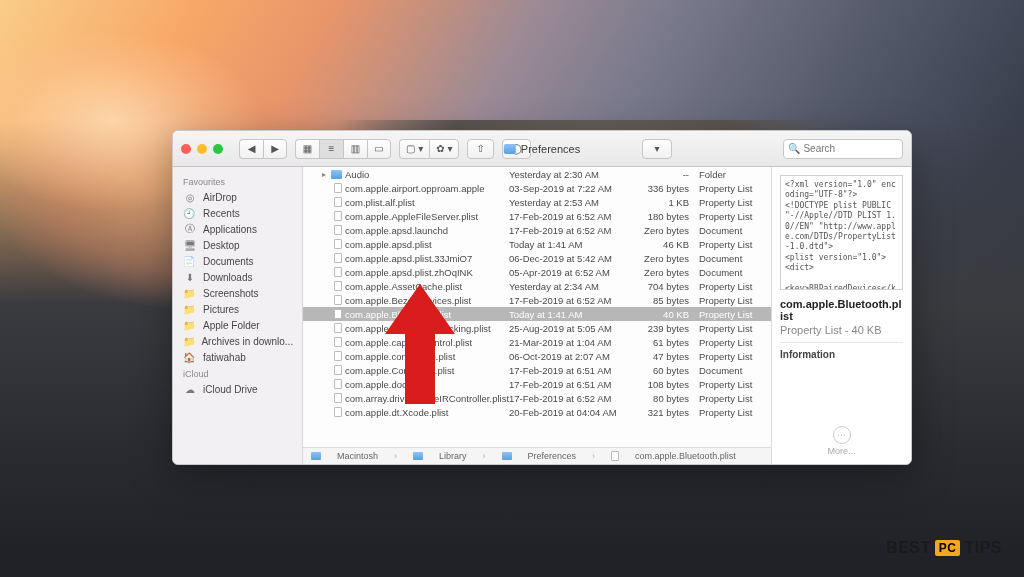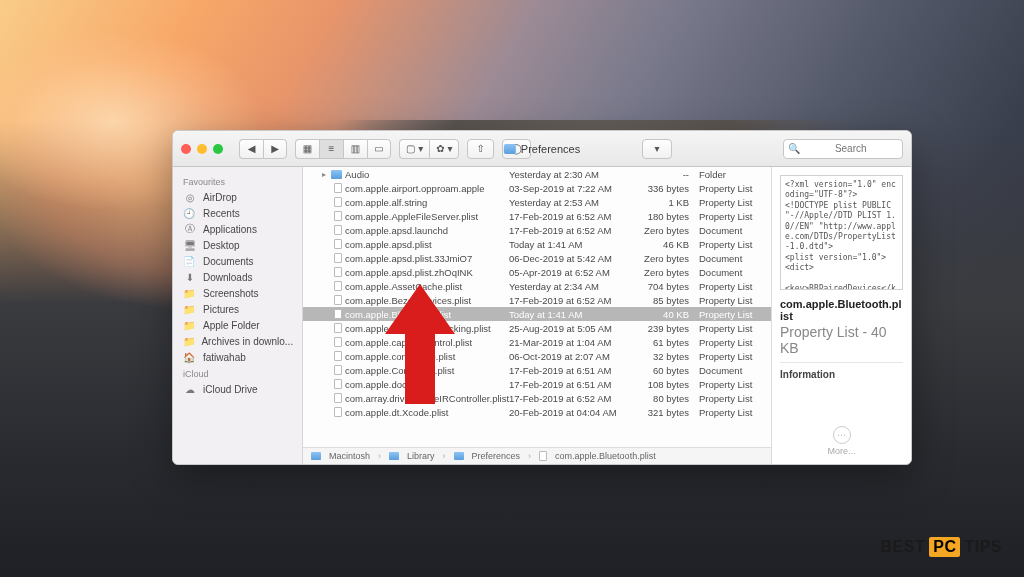--- a/index.html
+++ b/index.html
@@ -21,21 +21,21 @@
   position: absolute; left: 0; top: 0; width: 55%; height: 60%;
   background:
     radial-gradient(ellipse 200px 120px at 20% 35%, rgba(255,230,190,.75) 0%, rgba(255,200,150,.35) 50%, rgba(0,0,0,0) 75%),
     radial-gradient(ellipse 260px 150px at 35% 55%, rgba(250,190,130,.6) 0%, rgba(230,150,110,.35) 55%, rgba(0,0,0,0) 80%);
 }
 .watermark {
   position: absolute; right: 22px; bottom: 20px;
   font-weight: 700; font-size: 16px; color: #1a1a1a; letter-spacing: .5px;
   display: flex; align-items: center; gap: 4px;
 }
-.watermark .pc { background: #f5a623; color:#000; padding: 1px 4px; border-radius: 2px; font-size: 16px; }
+.watermark .pc { background: #f5a623; color:#000; padding: 1px 4px; border-radius: 2px; font-size: 12px; }
 
 
 .finder {
   position: absolute; left: 172px; top: 130px;
   width: 740px; height: 335px;
   background: #fdfdfd;
   border: 1px solid #c9c9c9;
   border-radius: 6px;
   box-shadow: 0 12px 40px rgba(0,0,0,.35);
   display: flex; flex-direction: column;
@@ -66,21 +66,21 @@
 .tb-seg button:first-child { border-radius: 4px 0 0 4px; }
 .tb-seg button:last-child { border-radius: 0 4px 4px 0; border-right: 1px solid #c6c6c6; }
 .tb-seg button.active { background: #dedede; }
 .tb-btn { border-radius: 4px; margin-left: 8px; padding: 0 8px; }
 .win-title { position: absolute; left: 50%; transform: translateX(-50%); font-size: 11px; color: #3a3a3a; display: flex; align-items: center; gap: 5px;}
 .win-title .fold { width: 12px; height: 10px; background: linear-gradient(#8cc3f5,#5a9fdd); border-radius: 2px; }
 .search {
   margin-left: auto; height: 20px; width: 120px; border: 1px solid #c6c6c6;
   border-radius: 4px; background: #fff; display: flex; align-items: center; padding: 0 4px;
 }
-.search input { border: none; outline: none; width: 100%; font-size: 10px; color:#777;text-align:center; }
+.search input { border: none; outline: none; width: 100%; font-size: 10px; color:#777; }
 
 .body { flex: 1; display: flex; min-height: 0; }
 .sidebar {
   width: 130px; background: #f2f0f2; border-right: 1px solid #d6d6d6;
   padding: 6px 0; overflow: hidden; font-size: 10px;
 }
 .sb-head { color: #8a8a8a; font-size: 9px; padding: 4px 10px 2px; }
 .sb-item { display: flex; align-items: center; gap: 6px; padding: 2px 10px; color: #474747; white-space: nowrap; overflow: hidden; text-overflow: ellipsis;}
 .sb-item .ic { width: 14px; height: 12px; display: inline-flex; align-items: center; justify-content: center; color:#7a7a7a; }
 .main { flex: 1; display: flex; flex-direction: column; min-width: 0; }
@@ -102,26 +102,26 @@
 .row.sel { background: #b7b7b7; color: #fff; }
 .row .fi { width: 10px; height: 10px; display:inline-flex; align-items:center; justify-content:center; }
 .row .fi.doc { width:8px; height:10px; background:#fff; border:1px solid #bbb; border-radius:1px; }
 .row .fi.fold { width:11px; height:9px; background:linear-gradient(#8cc3f5,#5a9fdd); border-radius:1px; }
 .preview {
   width: 140px; border-left: 1px solid #dcdcdc; padding: 8px; background: #fff;
   font-size: 9px; color: #444; display:flex; flex-direction:column;
 }
 .pv-box { border:1px solid #d0d0d0; padding:4px; font-family: Menlo, monospace; font-size:8px; line-height:1.3; color:#555; height:115px; overflow:hidden; white-space:pre-wrap; word-break:break-all;}
 .pv-name { font-weight:600; font-size:11px; margin-top:8px; word-break:break-all; color:#222;}
-.pv-sub { color:#888; font-size:14px; margin-top:2px; border-bottom:1px solid #e5e5e5; padding-bottom:6px;}
+.pv-sub { color:#888; font-size:11px; margin-top:2px; border-bottom:1px solid #e5e5e5; padding-bottom:6px;}
 .pv-info { font-weight:600; margin-top:6px; font-size:10px;}
 .pv-more { margin-top:auto; text-align:center; color:#aaa; font-size:9px;}
 .pv-more .circ { width:18px;height:18px;border:1px solid #ccc;border-radius:50%;margin:0 auto 2px;display:flex;align-items:center;justify-content:center;}
 .pathbar {
-  display:flex; align-items:center; gap:8px; font-size:9px; color:#666;
+  display:flex; align-items:center; gap:16px; font-size:9px; color:#666;
   border-top:1px solid #dcdcdc; padding:3px 8px; background:#f5f5f5;
 }
 .pathbar .sep { color:#aaa; }
 .pathbar .pf { width:10px;height:8px;background:linear-gradient(#8cc3f5,#5a9fdd);border-radius:1px;}
 .pathbar .pd { width:8px;height:10px;background:#fff;border:1px solid #bbb;border-radius:1px;}
 .statusbar { font-size:9px; color:#777; padding:2px 8px 4px; background:#f5f5f5;}
 
 
 .red-arrow {
   position: absolute; left: 385px; top: 284px; width: 70px; height: 120px;
@@ -247,21 +247,21 @@
               <span>com.apple.airport.opproam.apple</span>
             </div>
             <div class="c-date">03-Sep-2019 at 7:22 AM</div>
             <div class="c-size">336 bytes</div>
             <div class="c-kind">Property List</div>
           </div>
           <div class="row">
             <div class="c-name">
               <span class="ind" style="width:22px"></span>
               <span class="fi doc"></span>
-              <span>com.apple.alf.string</span>
+              <span>com.plist.alf.plist</span>
             </div>
             <div class="c-date">Yesterday at 2:53 AM</div>
             <div class="c-size">1 KB</div>
             <div class="c-kind">Property List</div>
           </div>
           <div class="row">
             <div class="c-name">
               <span class="ind" style="width:22px"></span>
               <span class="fi doc"></span>
               <span>com.apple.AppleFileServer.plist</span>
@@ -360,21 +360,21 @@
             <div class="c-size">61 bytes</div>
             <div class="c-kind">Property List</div>
           </div>
           <div class="row">
             <div class="c-name">
               <span class="ind" style="width:22px"></span>
               <span class="fi doc"></span>
               <span>com.apple.commerce.plist</span>
             </div>
             <div class="c-date">06-Oct-2019 at 2:07 AM</div>
-            <div class="c-size">32 bytes</div>
+            <div class="c-size">47 bytes</div>
             <div class="c-kind">Property List</div>
           </div>
           <div class="row">
             <div class="c-name">
               <span class="ind" style="width:22px"></span>
               <span class="fi doc"></span>
               <span>com.apple.CoreRAID.plist</span>
             </div>
             <div class="c-date">17-Feb-2019 at 6:51 AM</div>
             <div class="c-size">60 bytes</div>

